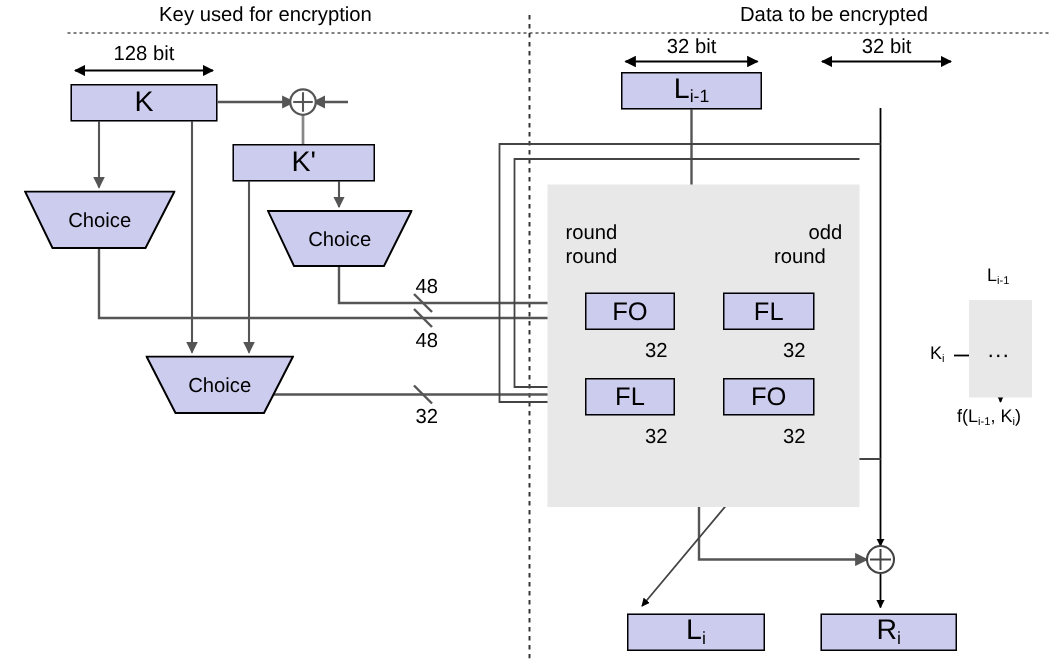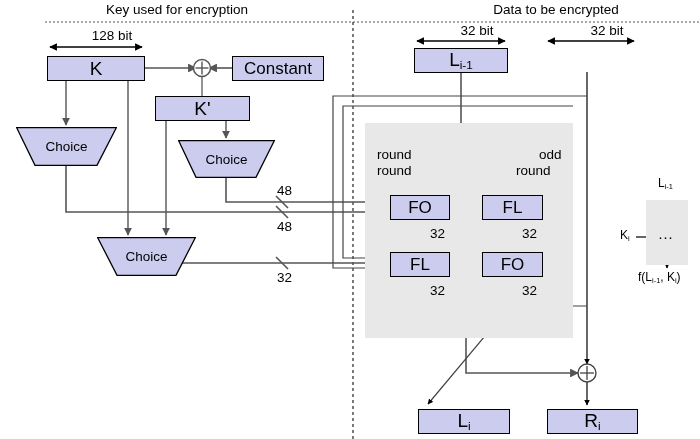--- a/index.html
+++ b/index.html
@@ -26,21 +26,21 @@
   .trapwrap svg{position:absolute;left:0;top:0;}
   .trapwrap .tlabel{
     position:absolute;left:0;top:0;width:100%;height:100%;
     display:flex;align-items:center;justify-content:center;
     font-size:13.5px;color:#000;pointer-events:none;
   }
 
   .capt{
     position:absolute;font-size:13.5px;color:#000;white-space:nowrap;
   }
-  .capt.c{transform:translateX(-50%);margin-left:16px;}
+  .capt.c{transform:translateX(-50%);}
 
   .hdr{
     position:absolute;font-size:13.5px;color:#000;white-space:nowrap;
     transform:translateX(-50%);
   }
   .greybox{position:absolute;background:#e8e8e8;}
   .legend-txt{position:absolute;font-size:12px;color:#000;white-space:nowrap;}
   sub{font-size:0.62em;vertical-align:-0.28em;}
 </style>
 </head>
@@ -204,21 +204,20 @@
 
   <div class="hdr" style="left:177px;top:2px;">Key used for encryption</div>
   <div class="hdr" style="left:524px;top:2px;margin-left:32px;">Data to be encrypted</div>
 
   <div class="capt c" style="left:96px;top:28px;">128 bit</div>
   <div class="capt c" style="left:461px;top:23px;">32 bit</div>
   <div class="capt c" style="left:591px;top:23px;">32 bit</div>
 
   <div class="node big" style="left:47px;top:56px;width:98px;height:25px;">K</div>
 
-  <div class="node med" style="left:232px;top:56px;width:92px;height:25px;">Constant</div>
 
   <div class="node big" style="left:155px;top:96px;width:95px;height:25px;">K'</div>
 
   <div class="trapwrap" style="left:16px;top:127px;width:101px;height:39px;">
     <svg width="101" height="39" viewBox="0 0 101 39">
       <polygon points="0.7,0.7 100.3,0.7 81,38.3 19,38.3" fill="#ccccee" stroke="#000" stroke-width="1.3"></polygon>
     </svg>
     <div class="tlabel">Choice</div>
   </div>
 

